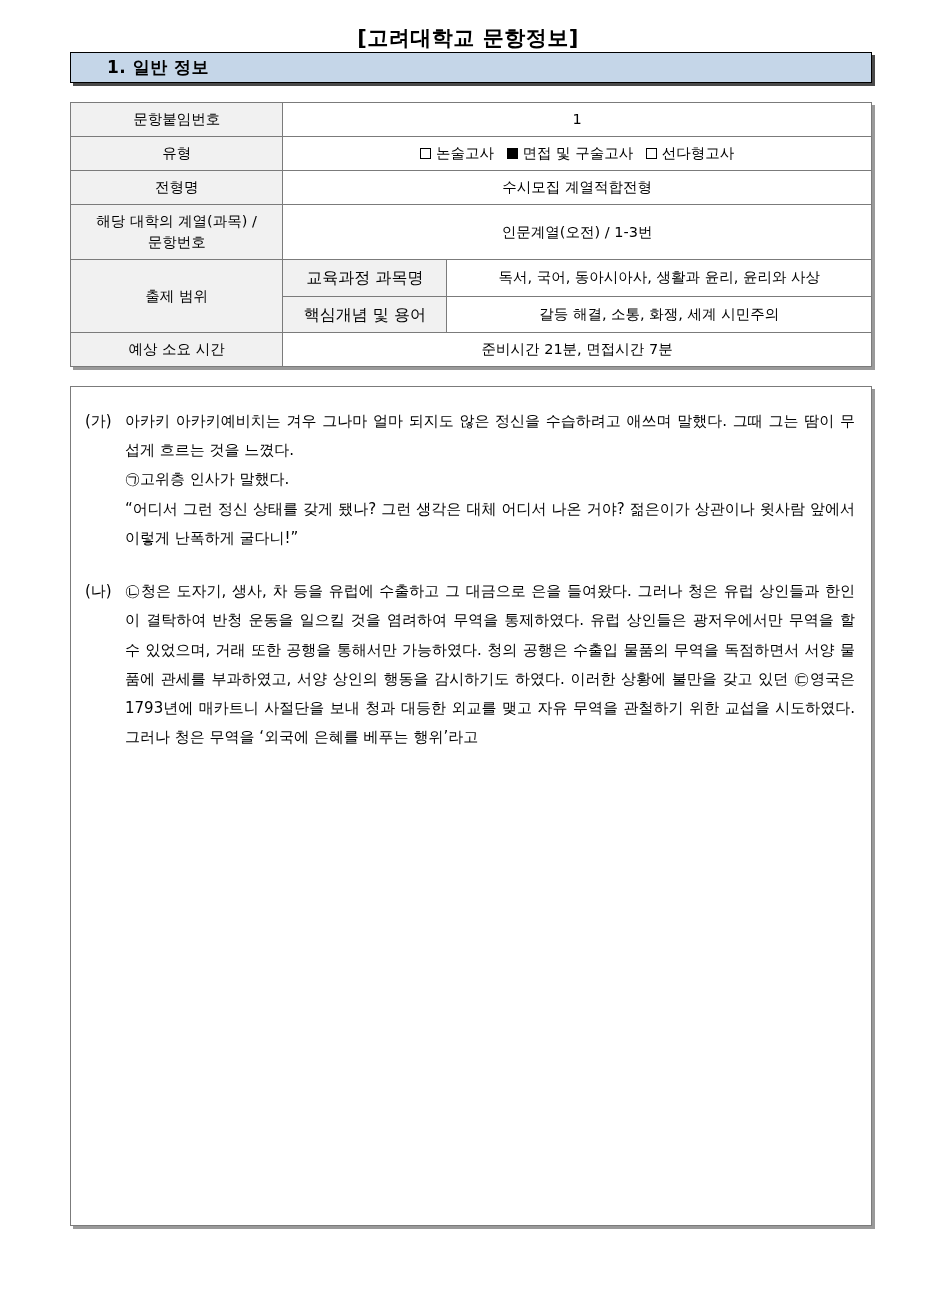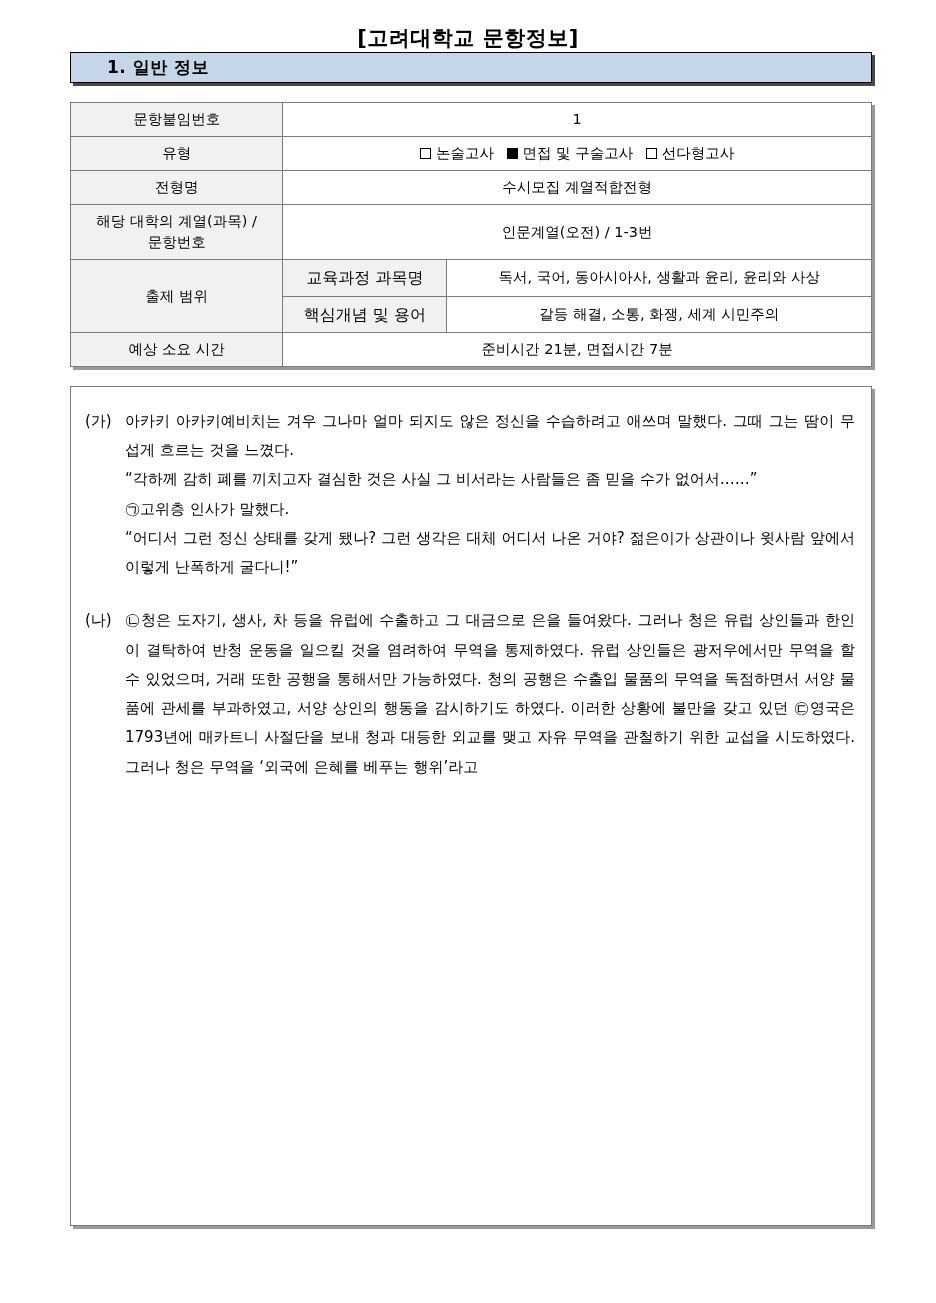--- a/index.html
+++ b/index.html
@@ -211,21 +211,20 @@
     </table>
   </div>
 
 
   <div class="passage-box">
 
     <div class="passage">
       <div class="tag">(가)</div>
       <div class="body">
         <p>아카키 아카키예비치는 겨우 그나마 얼마 되지도 않은 정신을 수습하려고 애쓰며 말했다. 그때 그는 땀이 무섭게 흐르는 것을 느꼈다.</p>
-        <p>“각하께 감히 폐를 끼치고자 결심한 것은 사실 그 비서라는 사람들은 좀 믿을 수가 없어서……”</p>
         <p>㉠고위층 인사가 말했다.</p>
         <p>“어디서 그런 정신 상태를 갖게 됐나? 그런 생각은 대체 어디서 나온 거야? 젊은이가 상관이나 윗사람 앞에서 이렇게 난폭하게 굴다니!”</p>
       </div>
     </div>
 
     <div class="passage" style="margin-top:24px;">
       <div class="tag">(나)</div>
       <div class="body">
         <p>㉡청은 도자기, 생사, 차 등을 유럽에 수출하고 그 대금으로 은을 들여왔다. 그러나 청은 유럽 상인들과 한인이 결탁하여 반청 운동을 일으킬 것을 염려하여 무역을 통제하였다. 유럽 상인들은 광저우에서만 무역을 할 수 있었으며, 거래 또한 공행을 통해서만 가능하였다. 청의 공행은 수출입 물품의 무역을 독점하면서 서양 물품에 관세를 부과하였고, 서양 상인의 행동을 감시하기도 하였다. 이러한 상황에 불만을 갖고 있던 ㉢영국은 1793년에 매카트니 사절단을 보내 청과 대등한 외교를 맺고 자유 무역을 관철하기 위한 교섭을 시도하였다. 그러나 청은 무역을 ‘외국에 은혜를 베푸는 행위’라고</p>
       </div>

